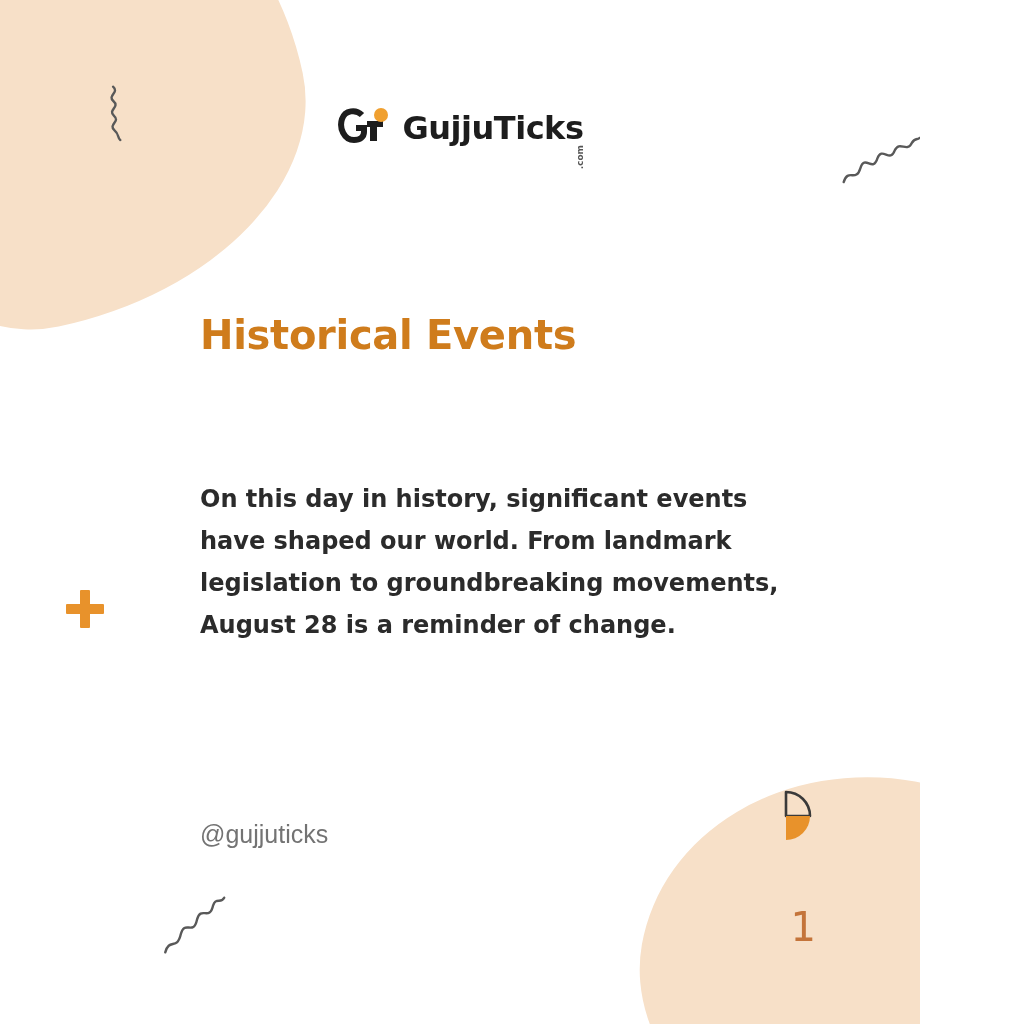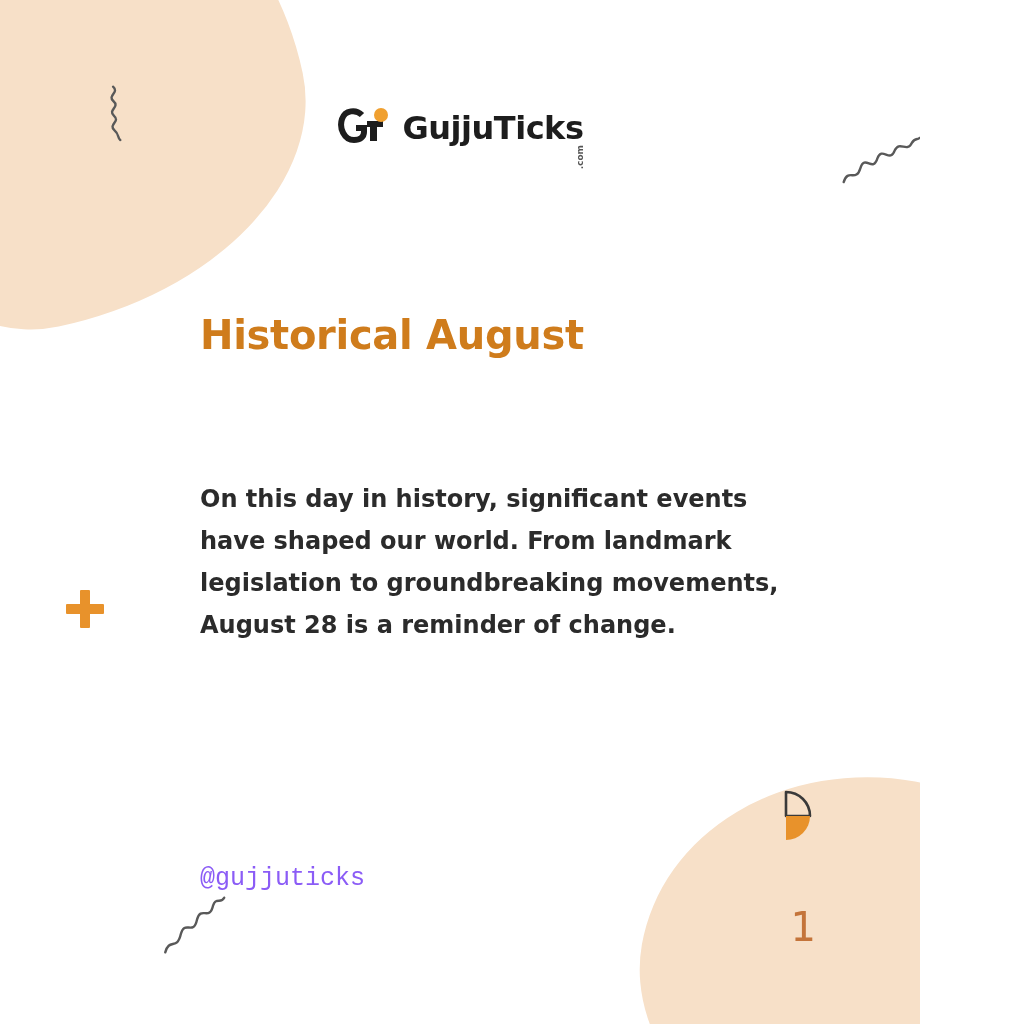--- a/index.html
+++ b/index.html
@@ -129,24 +129,23 @@
     font-family: "DejaVu Sans", sans-serif;
     font-size: 24px;
     line-height: 42px;
     color: #2b2b2b;
     font-weight: 700;
   }
   .handle {
     position: absolute;
     left: 200px;
     top: 820px;
-    font-family: Liberation Mono, monospace;
+    font-family: Liberation Sans, sans-serif;
     font-size: 25px;
-    color: #8b5cf6;
-    margin-top: 44px;
+    color: #737373;
   }
   .page-number {
     position: absolute;
     right: 104px;
     bottom: 74px;
     font-family: "DejaVu Sans", sans-serif;
     font-size: 40px;
     color: #c4743a;
     font-weight: 400;
   }
@@ -194,21 +193,21 @@
         <rect x="30" y="15" width="16" height="6" fill="#1d1d1d"></rect>
         <circle cx="44" cy="9" r="7" fill="#f0a030"></circle>
       </svg>
     </div>
     <div class="logo-word">
       <span>GujjuTicks</span>
       <span class="logo-tld">.com</span>
     </div>
   </div>
 
-  <div class="title">Historical August</div>
+  <div class="title">Historical Events</div>
 
   <div class="body-text">On this day in history, significant events have shaped our world. From landmark legislation to groundbreaking movements, August 28 is a reminder of change.</div>
 
   <div class="handle">@gujjuticks</div>
 
   <div class="page-number">1</div>
 
 </div>
 
 </body></html>

